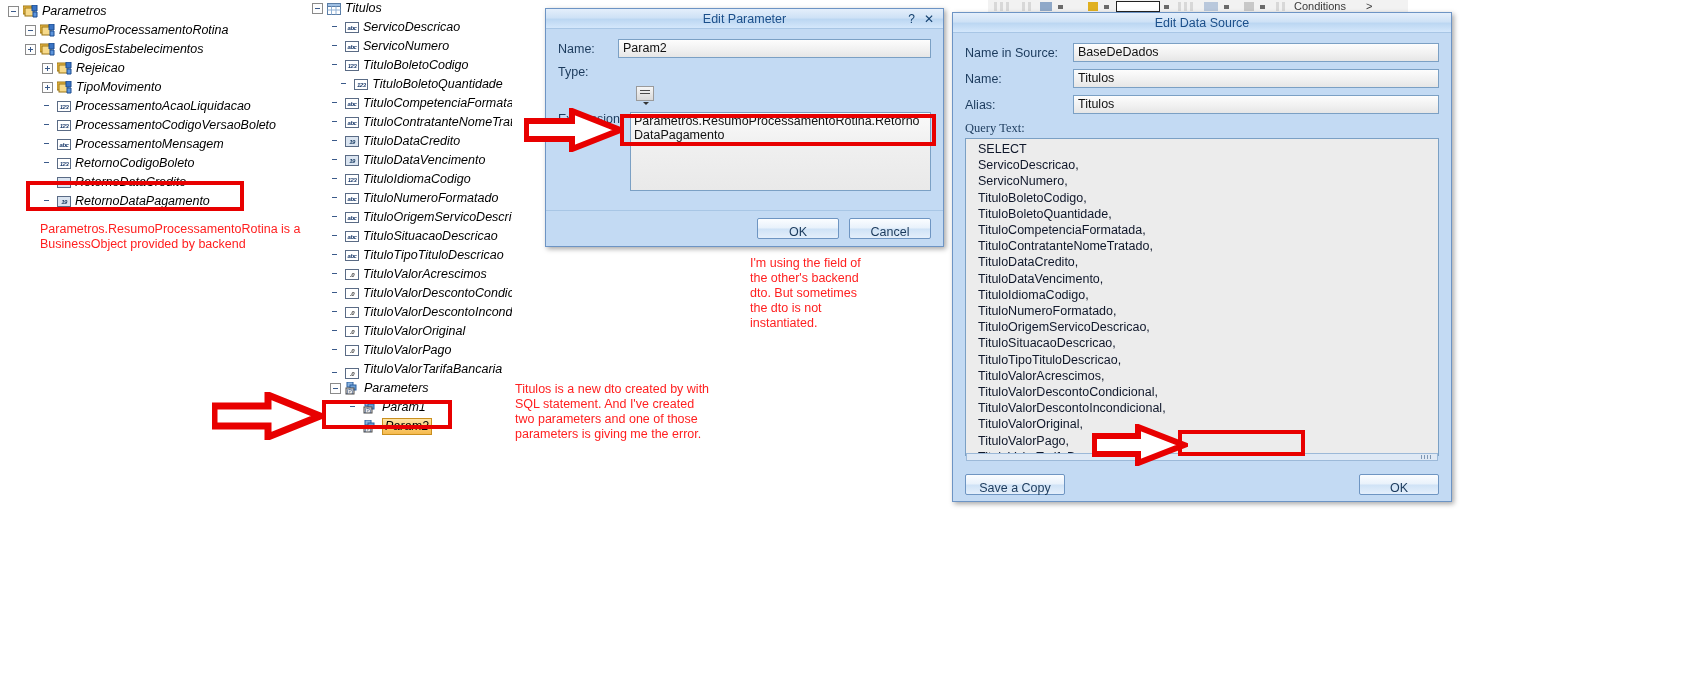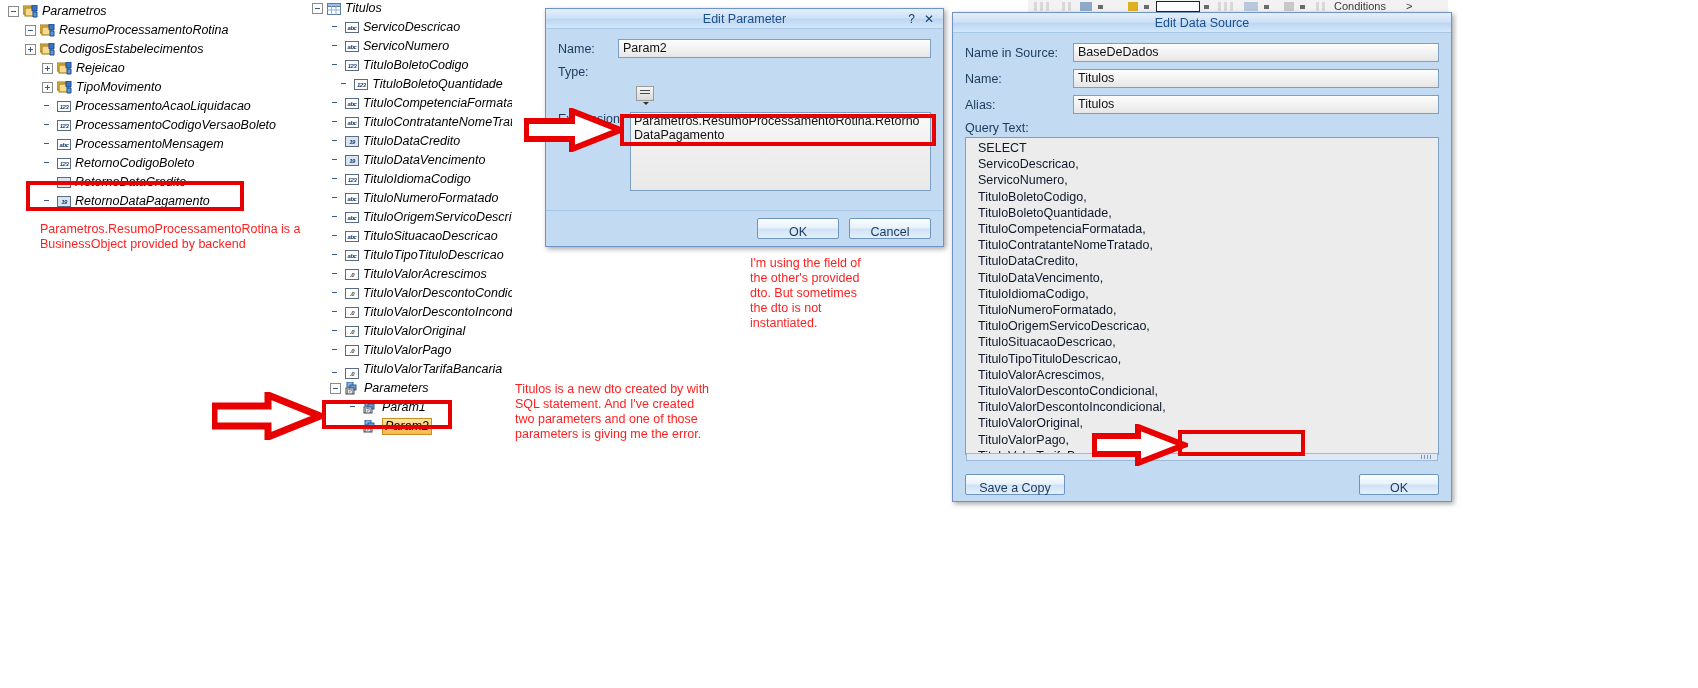--- a/index.html
+++ b/index.html
@@ -404,26 +404,26 @@
 two parameters and one of those
 parameters is giving me the error.</div>
 
 <div class="redbox" style="left:322px; top:400px; width:130px; height:29px;"></div>
 
 <svg class="redarrow" style="left:212px; top:392px;" width="112" height="48" viewBox="0 0 112 48">
   <polygon points="2,14 56,14 56,3 108,24 56,45 56,34 2,34" fill="#ffffff" stroke="#e80000" stroke-width="7" stroke-linejoin="miter"></polygon>
 </svg>
 
 <div class="anno" style="left:750px; top:256px; width:170px;">I'm using the field of
-the other's provided
+the other's backend
 dto. But sometimes
 the dto is not
 instantiated.</div>
 
-<div class="ribbon-strip" style="left:1028px; top:0px; width:420px; height:14px;">
+<div class="ribbon-strip" style="left:988px; top:0px; width:420px; height:14px;">
   <div class="ribbon-bg"></div>
   <div class="rb-item" style="left:6px;  top:2px; width:3px;  height:9px;"></div>
   <div class="rb-item" style="left:12px; top:2px; width:3px;  height:9px;"></div>
   <div class="rb-item" style="left:18px; top:2px; width:3px;  height:9px;"></div>
   <div class="rb-item" style="left:34px; top:2px; width:3px;  height:9px;"></div>
   <div class="rb-item" style="left:40px; top:2px; width:3px;  height:9px;"></div>
   <div class="rb-item" style="left:52px; top:2px; width:12px; height:9px; background:#8fa8c8;"></div>
   <div class="rb-item" style="left:70px; top:5px; width:5px;  height:4px; background:#6b6b6b;"></div>
   <div class="rb-item" style="left:100px;top:2px; width:10px; height:9px; background:#e0b020;"></div>
   <div class="rb-item" style="left:116px;top:5px; width:5px;  height:4px; background:#6b6b6b;"></div>
@@ -489,21 +489,21 @@
       <div class="field">BaseDeDados</div>
     </div>
     <div class="row">
       <label style="width:108px;">Name:</label>
       <div class="field">Titulos</div>
     </div>
     <div class="row">
       <label style="width:108px;">Alias:</label>
       <div class="field">Titulos</div>
     </div>
-    <div style="font-size:12.5px; color:#1b3a5c; margin:4px 0 2px 0;">Query Text:</div>
+    <div style="font-size:12.5px; color:#1b3a5c; margin:4px 0 2px 0;font-family:Liberation Serif, serif;">Query Text:</div>
     <div class="query-area" style="height:318px; position:relative;">SELECT
 ServicoDescricao,
 ServicoNumero,
 TituloBoletoCodigo,
 TituloBoletoQuantidade,
 TituloCompetenciaFormatada,
 TituloContratanteNomeTratado,
 TituloDataCredito,
 TituloDataVencimento,
 TituloIdiomaCodigo,

